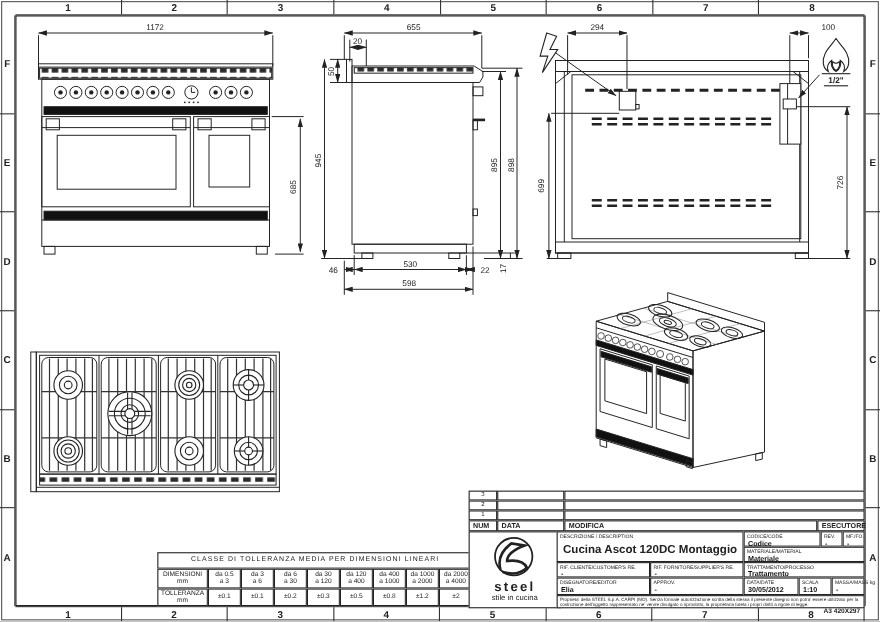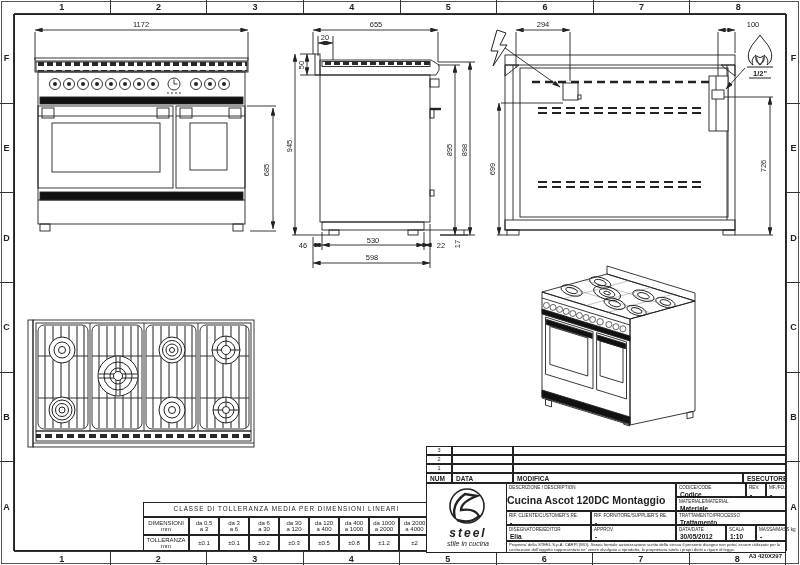--- a/index.html
+++ b/index.html
@@ -515,32 +515,32 @@
     <div class="box" style="left:26px;top:9px;width:61px;height:9px;"></div>
     <div class="box" style="left:87px;top:9px;width:273px;height:9px;"></div>
     <div class="box" style="left:0;top:18px;width:26px;height:9px;text-align:center;font-size:5.5px;">1</div>
     <div class="box" style="left:26px;top:18px;width:61px;height:9px;"></div>
     <div class="box" style="left:87px;top:18px;width:273px;height:9px;"></div>
     <div class="box hdr" style="left:0;top:27px;width:26px;height:10px;">NUM</div>
     <div class="box hdr" style="left:26px;top:27px;width:61px;height:10px;">DATA</div>
     <div class="box hdr" style="left:87px;top:27px;width:230px;height:10px;">MODIFICA</div>
     <div class="box hdr" style="left:317px;top:27px;width:43px;height:10px;">ESECUTORE</div>
 
-    <div class="box" style="left:0;top:37px;width:84px;height:70px;font-style:italic;">
+    <div class="box" style="left:0;top:37px;width:84px;height:70px;">
       <svg width="80" height="70" viewBox="0 0 80 70" style="position:absolute;left:0;top:0;">
         <circle cx="40" cy="22" r="17" fill="none" stroke="#222" stroke-width="1.6"></circle>
         <path d="M28 34 Q24 20 38 10 L50 12 Q34 18 34 26 Q48 24 52 32 Q44 40 30 36" fill="none" stroke="#222" stroke-width="2.4"></path>
       </svg>
       <div style="position:absolute;left:0;right:0;top:42px;text-align:center;font-size:12px;font-weight:bold;letter-spacing:2px;">steel</div>
       <div style="position:absolute;left:0;right:0;top:56px;text-align:center;font-size:7px;">stile in cucina</div>
     </div>
 
     <div class="box" style="left:80px;top:37px;width:170px;height:28px;">
       <span class="lbl">DESCRIZIONE / DESCRIPTION</span>
-      <div style="position:absolute;left:0;right:0;top:10px;text-align:left;font-size:10.5px;font-weight:bold;">Cucina Ascot 120DC Montaggio</div>
+      <div style="position:absolute;left:0;right:0;top:10px;text-align:center;font-size:10.5px;font-weight:bold;">Cucina Ascot 120DC Montaggio</div>
     </div>
 
     <div class="box" style="left:80px;top:65px;width:85px;height:14px;">
       <span class="lbl">RIF. CLIENTE/CUSTOMER'S RE.</span>
         <span class="val">-</span>
     </div>
     <div class="box" style="left:165px;top:65px;width:85px;height:14px;">
       <span class="lbl">RIF. FORNITORE/SUPPLIER'S RE.</span>
         <span class="val">-</span>
     </div>

